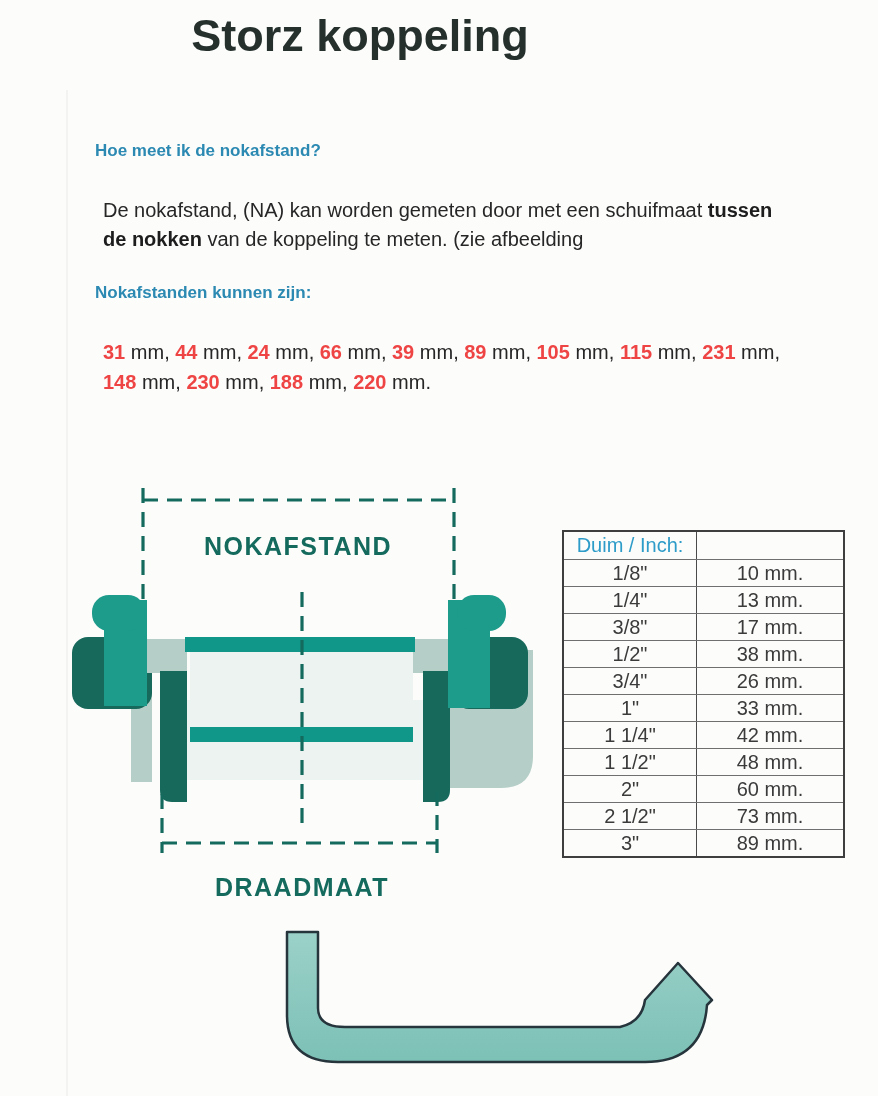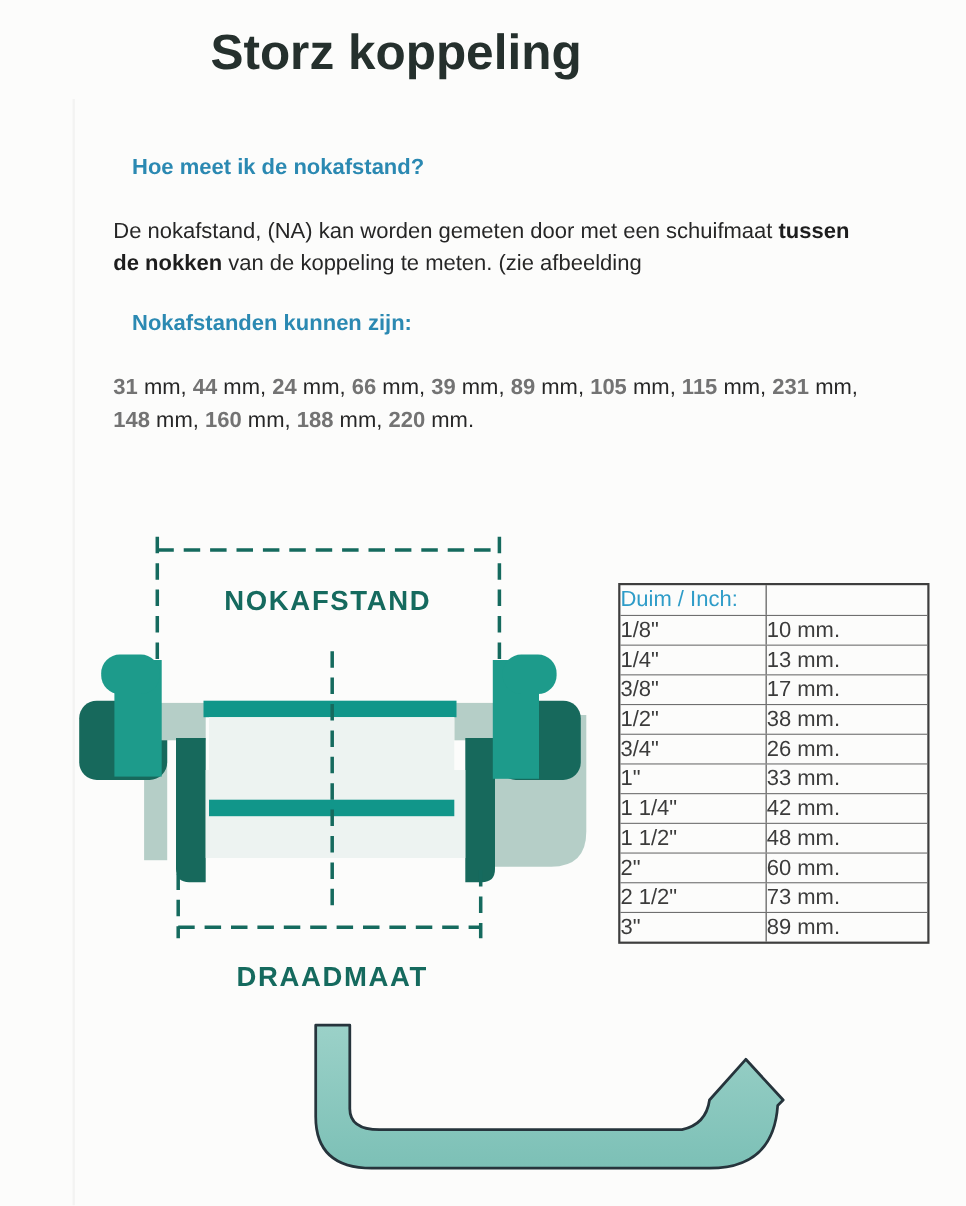--- a/index.html
+++ b/index.html
@@ -11,47 +11,47 @@
   html,body{margin:0;padding:0;}
   body{
     width:878px;height:1096px;position:relative;overflow:hidden;
     background:#fcfcfb;
     font-family:"Liberation Sans", sans-serif;
   }
   .fold{position:absolute;left:66px;top:90px;width:2px;height:1006px;
         background:rgba(110,110,110,0.06);}
   .title{
     position:absolute;left:0;top:10px;width:720px;text-align:center;
-    font-size:45px;font-weight:700;color:var(--title);letter-spacing:0px;margin-top:12px;
+    font-size:45px;font-weight:700;color:var(--title);letter-spacing:0px;
   }
   .h-blue{
-    position:absolute;left:120px;font-size:20px;font-weight:700;color:var(--hblue);
+    position:absolute;left:95px;font-size:17px;font-weight:700;color:var(--hblue);
   }
   .h1{top:141px;}
   .h2{top:283px;}
   .para{
     position:absolute;left:103px;top:176px;width:690px;
     font-size:20px;line-height:29px;color:var(--body);
   }
   .para b{font-weight:700;color:#1d1d1d;}
   .sizes{
     position:absolute;left:103px;top:317px;width:680px;
     font-size:20px;line-height:30px;color:var(--body);
   }
-  .sizes b{font-weight:700;color:#737373;}
+  .sizes b{font-weight:700;color:#ef4444;}
   
   .ctable{
     position:absolute;left:562px;top:530px;width:283px;
     border:2px solid var(--tborder);background:#fcfcfb;
     box-sizing:border-box;
   }
   .trow{display:flex;border-bottom:1px solid #6f6f6f;}
   .trow:last-child{border-bottom:none;}
   .tcell{
-    height:26px;line-height:26px;font-size:20px;color:#3b3b3b;
+    height:26px;line-height:26px;text-align:center;font-size:20px;color:#3b3b3b;
     box-sizing:border-box;
   }
   .c1{width:133px;border-right:1.5px solid #4a4a4a;}
   .c2{flex:1;}
   .thead .tcell{color:var(--thblue);font-weight:400;height:27px;line-height:27px;}
   
   .diagram{position:absolute;left:55px;top:478px;}
   .arrow{position:absolute;left:230px;top:925px;}
   .dash{stroke:var(--dlabel);stroke-width:3.2;stroke-dasharray:15 9;fill:none;}
   .dark{fill:var(--dark);}
@@ -68,21 +68,21 @@
 <div class="fold"></div>
 
 <div class="title">Storz koppeling</div>
 
 <div class="h-blue h1">Hoe meet ik de nokafstand?</div>
 
 <p class="para"><span>De nokafstand, (NA) kan worden gemeten door met een schuifmaat </span><b>tussen de nokken</b><span> van de koppeling te meten. (zie afbeelding</span></p>
 
 <div class="h-blue h2">Nokafstanden kunnen zijn:</div>
 
-<p class="sizes"><b>31</b><span> mm, </span><b>44</b><span> mm, </span><b>24</b><span> mm, </span><b>66</b><span> mm, </span><b>39</b><span> mm, </span><b>89</b><span> mm, </span><b>105</b><span> mm, </span><b>115</b><span> mm, </span><b>231</b><span> mm, </span><b>148</b><span> mm, </span><b>160</b><span> mm, </span><b>188</b><span> mm, </span><b>220</b><span> mm.</span></p>
+<p class="sizes"><b>31</b><span> mm, </span><b>44</b><span> mm, </span><b>24</b><span> mm, </span><b>66</b><span> mm, </span><b>39</b><span> mm, </span><b>89</b><span> mm, </span><b>105</b><span> mm, </span><b>115</b><span> mm, </span><b>231</b><span> mm, </span><b>148</b><span> mm, </span><b>230</b><span> mm, </span><b>188</b><span> mm, </span><b>220</b><span> mm.</span></p>
 
 <svg class="diagram" width="500" height="430" viewBox="0 0 500 430" xmlns="http://www.w3.org/2000/svg">
 
   <line class="dash" x1="88" y1="22" x2="399" y2="22"></line>
   <line class="dash" x1="88" y1="10" x2="88" y2="168"></line>
   <line class="dash" x1="399" y1="10" x2="399" y2="172"></line>
   <text class="dlabel" x="243" y="77" text-anchor="middle">NOKAFSTAND</text>
 
   <rect class="pale" x="76" y="182" width="21" height="122"></rect>
   <path class="pale" d="M388 172 H478 V278 Q478 310 446 310 H388 Z"></path>

